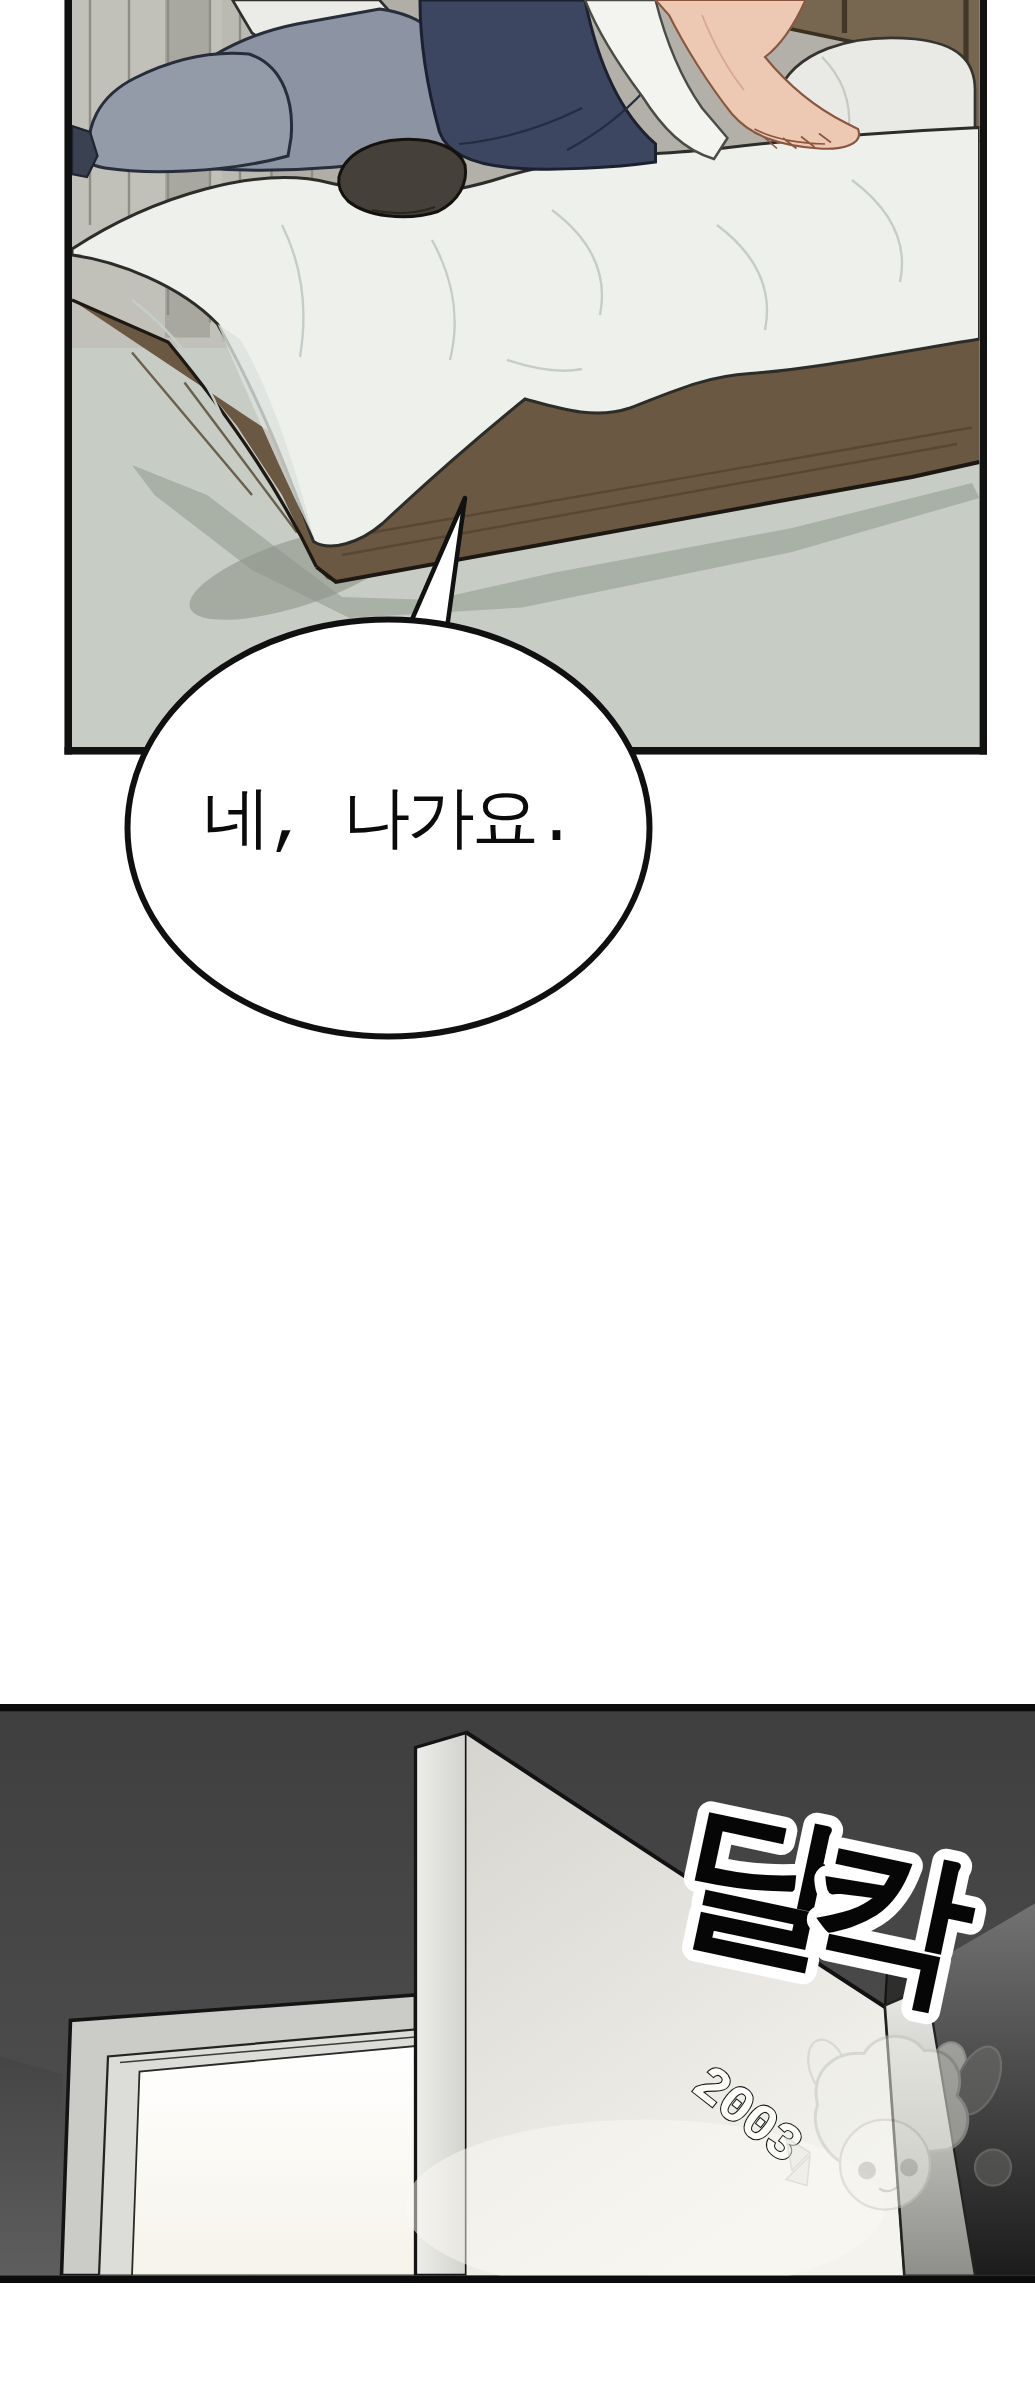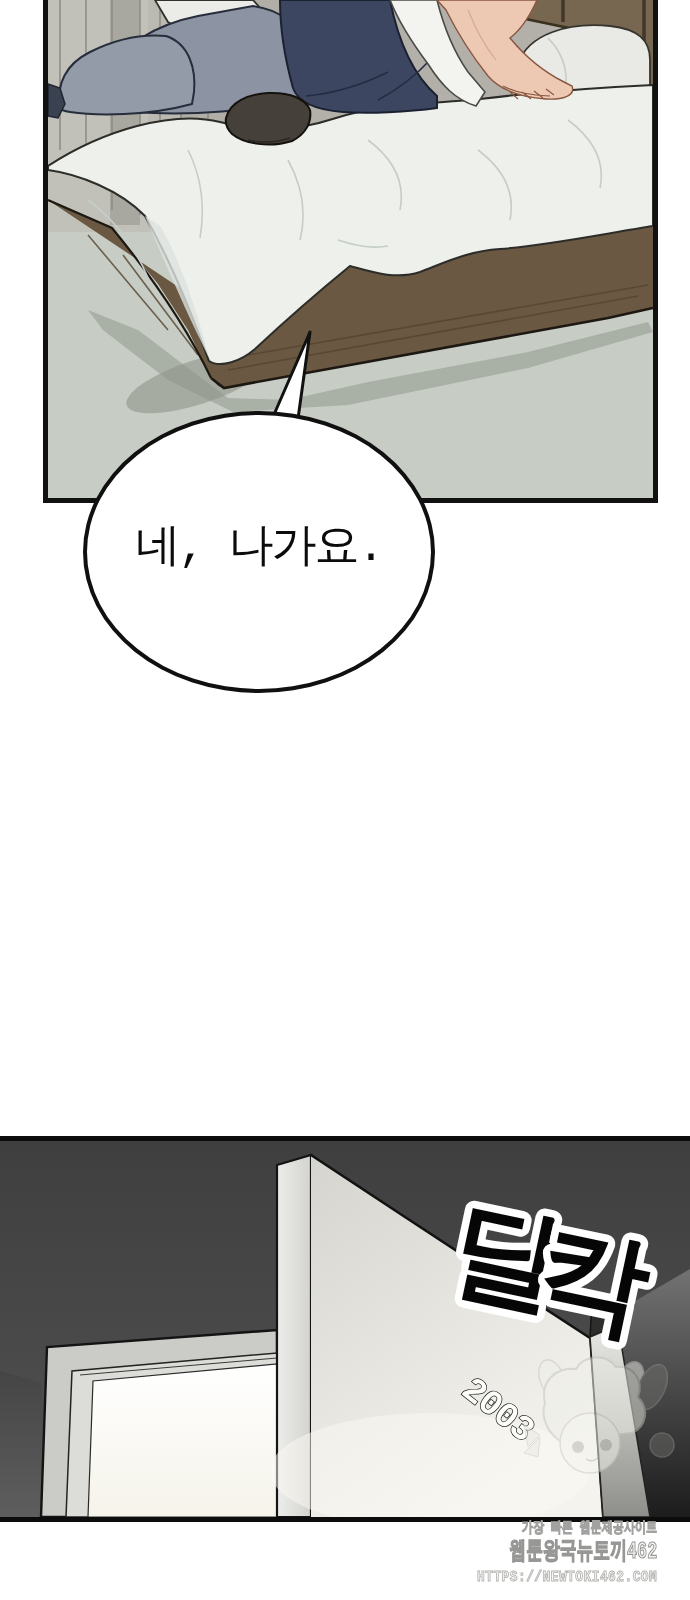--- a/index.html
+++ b/index.html
@@ -181,19 +181,14 @@
         <circle cx="662" cy="304" r="12" fill="#6a6a66" stroke="#8e8e8a" stroke-width="1.5"></circle>
       </g>
 
       <g>
         <text class="sfx-text" transform="translate(446,140) rotate(12)" font-size="110" fill="#060606" stroke="#ffffff" stroke-width="15" paint-order="stroke" stroke-linejoin="round">달</text>
         <text class="sfx-text" transform="translate(532,164) rotate(12)" font-size="110" fill="#060606" stroke="#ffffff" stroke-width="15" paint-order="stroke" stroke-linejoin="round">칵</text>
       </g>
     </svg>
   </div>
 
-  <div id="watermark">
-    <div id="wm1" class="wline">가장 빠른 웹툰제공사이트</div>
-    <div id="wm2" class="wline">웹툰왕국뉴토끼462</div>
-    <div id="wm3" class="wline">HTTPS://NEWTOKI462.COM</div>
-  </div>
 
 </div>
 
 </body></html>

